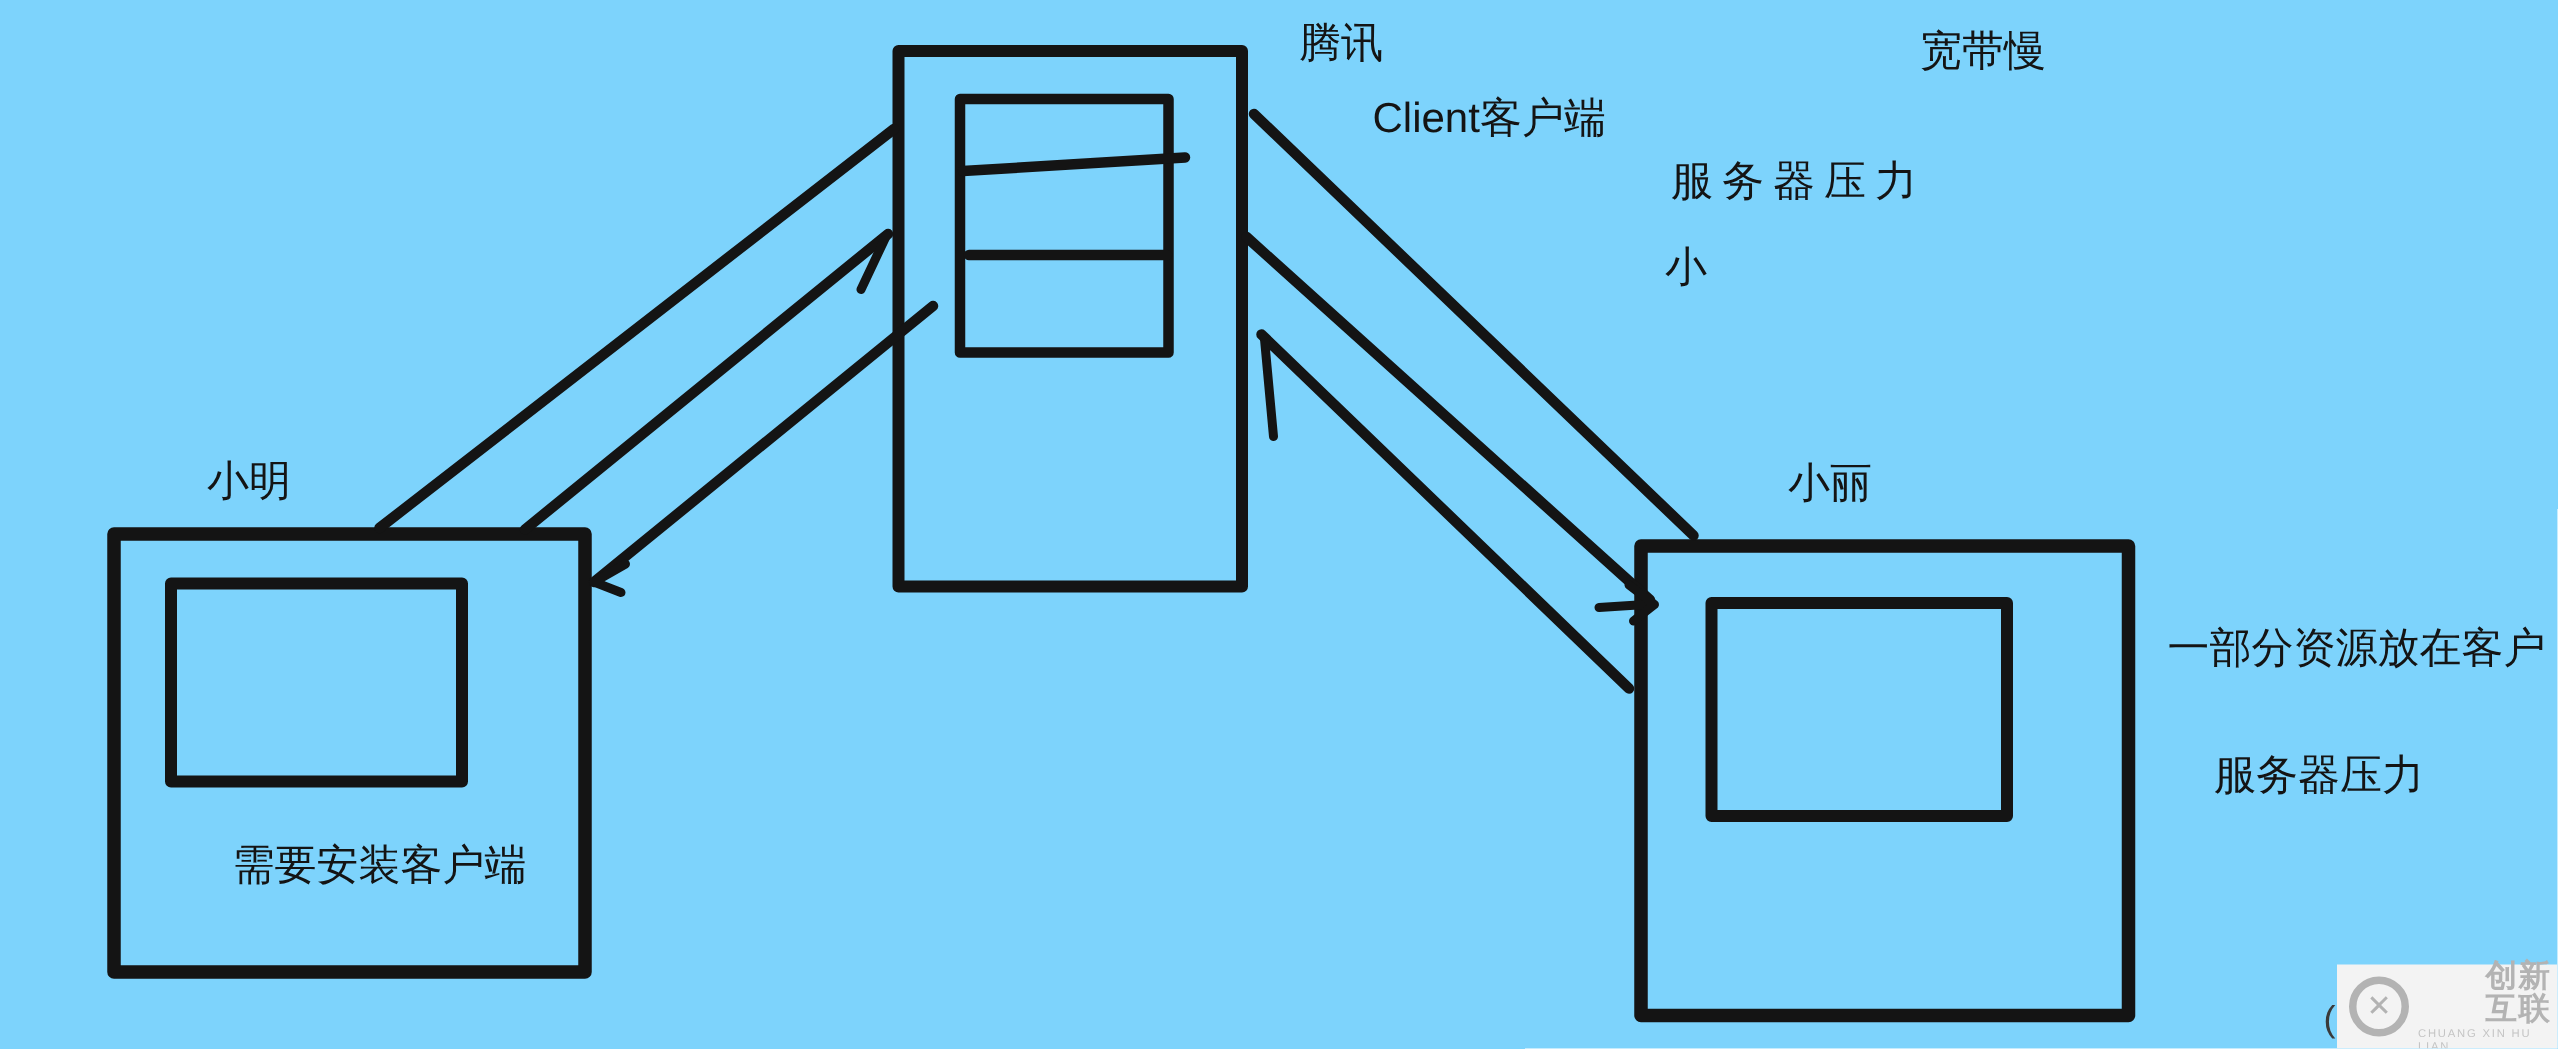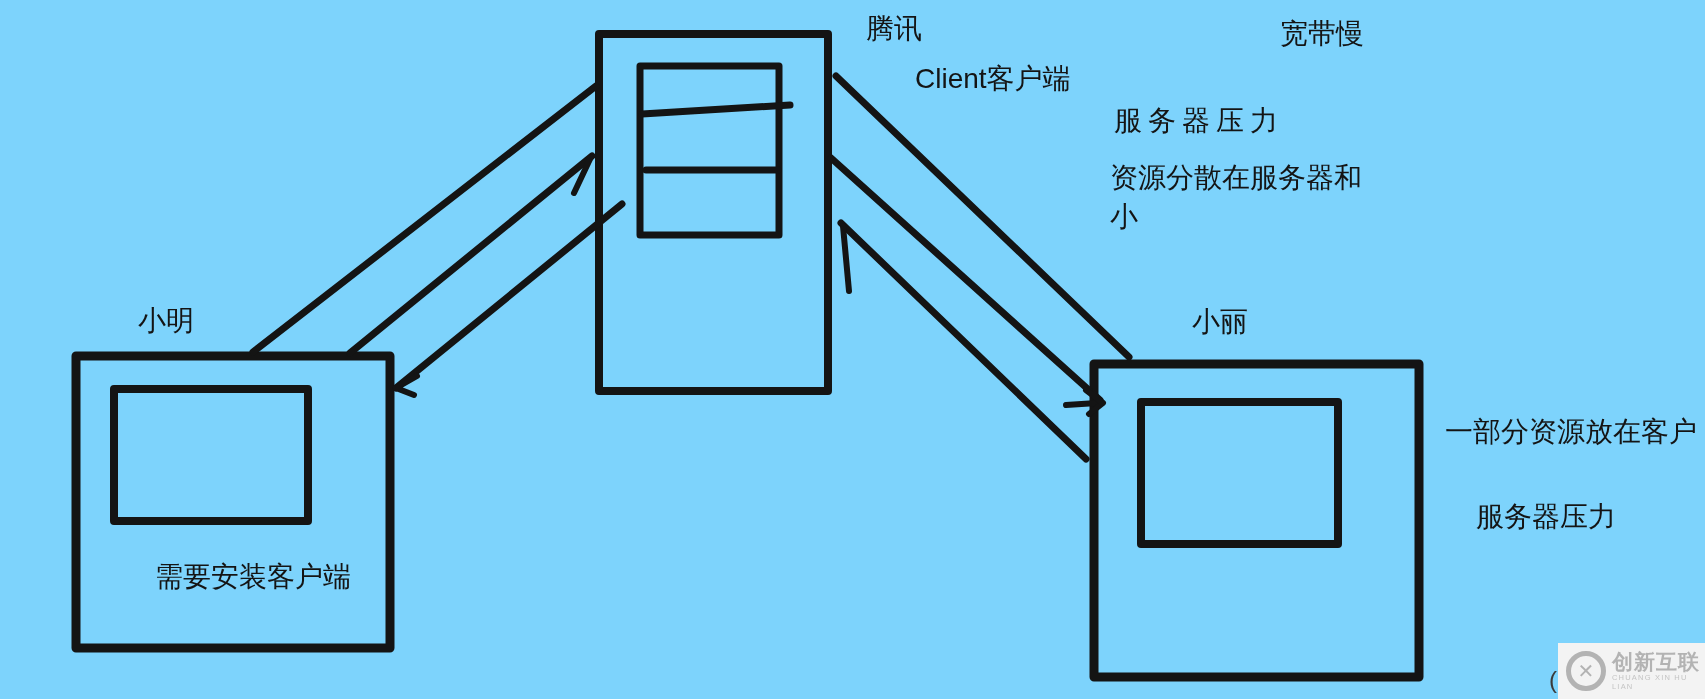--- a/index.html
+++ b/index.html
@@ -19,21 +19,21 @@
   #watermark{
     position:absolute;left:1558px;top:643px;width:147px;height:56px;
     background:#f3f3f3;display:flex;align-items:center;padding-left:8px;box-sizing:border-box;
   }
   .wm-logo{
     width:30px;height:30px;border:5px solid #b3b3b3;border-radius:50%;
     display:flex;align-items:center;justify-content:center;flex:0 0 auto;
   }
   .wm-x{font-size:20px;font-weight:bold;color:#b3b3b3;line-height:1;}
   .wm-text{display:flex;flex-direction:column;margin-left:6px;}
-  .wm-brand{font-size:21px;font-weight:bold;color:#b3b3b3;letter-spacing:1px;line-height:1.05;}
+  .wm-brand{font-size:21px;font-weight:bold;color:#b3b3b3;letter-spacing:1px;line-height:1.05;margin-left:45px;}
   .wm-sub{font-size:7.5px;color:#c4c4c4;letter-spacing:1.2px;}
 </style>
 </head>
 <body>
 
 <div id="canvas">
 
   <svg id="shapes" width="1705" height="699" viewBox="0 0 1705 699">
 
     <rect class="s w9" x="76" y="356" width="314" height="292"></rect>
@@ -60,21 +60,20 @@
     <line class="s w7" x1="841" y1="223" x2="1086" y2="459"></line>
     <line class="s w6" x1="843" y1="226" x2="849" y2="291"></line>
   </svg>
 
   <div class="lbl" style="left:866px;top:10px">腾讯</div>
   <div class="lbl" style="left:915px;top:60px">Client客户端</div>
   <div class="lbl" style="left:1114px;top:102px;letter-spacing:6px">服务器压力</div>
   <div class="lbl" style="left:1280px;top:15px">宽带慢</div>
 
   <div class="lblblock" style="left:1110px;top:158px;line-height:39px">
-    <div>资源分散在服务器和</div>
     <div>小</div>
   </div>
 
   <div class="lbl" style="left:138px;top:302px">小明</div>
   <div class="lbl" style="left:1192px;top:303px">小丽</div>
   <div class="lbl" style="left:155px;top:558px">需要安装客户端</div>
 
 
   <div class="lbl" style="left:1445px;top:413px">一部分资源放在客户</div>
   <div class="lbl" style="left:1476px;top:498px">服务器压力</div>

